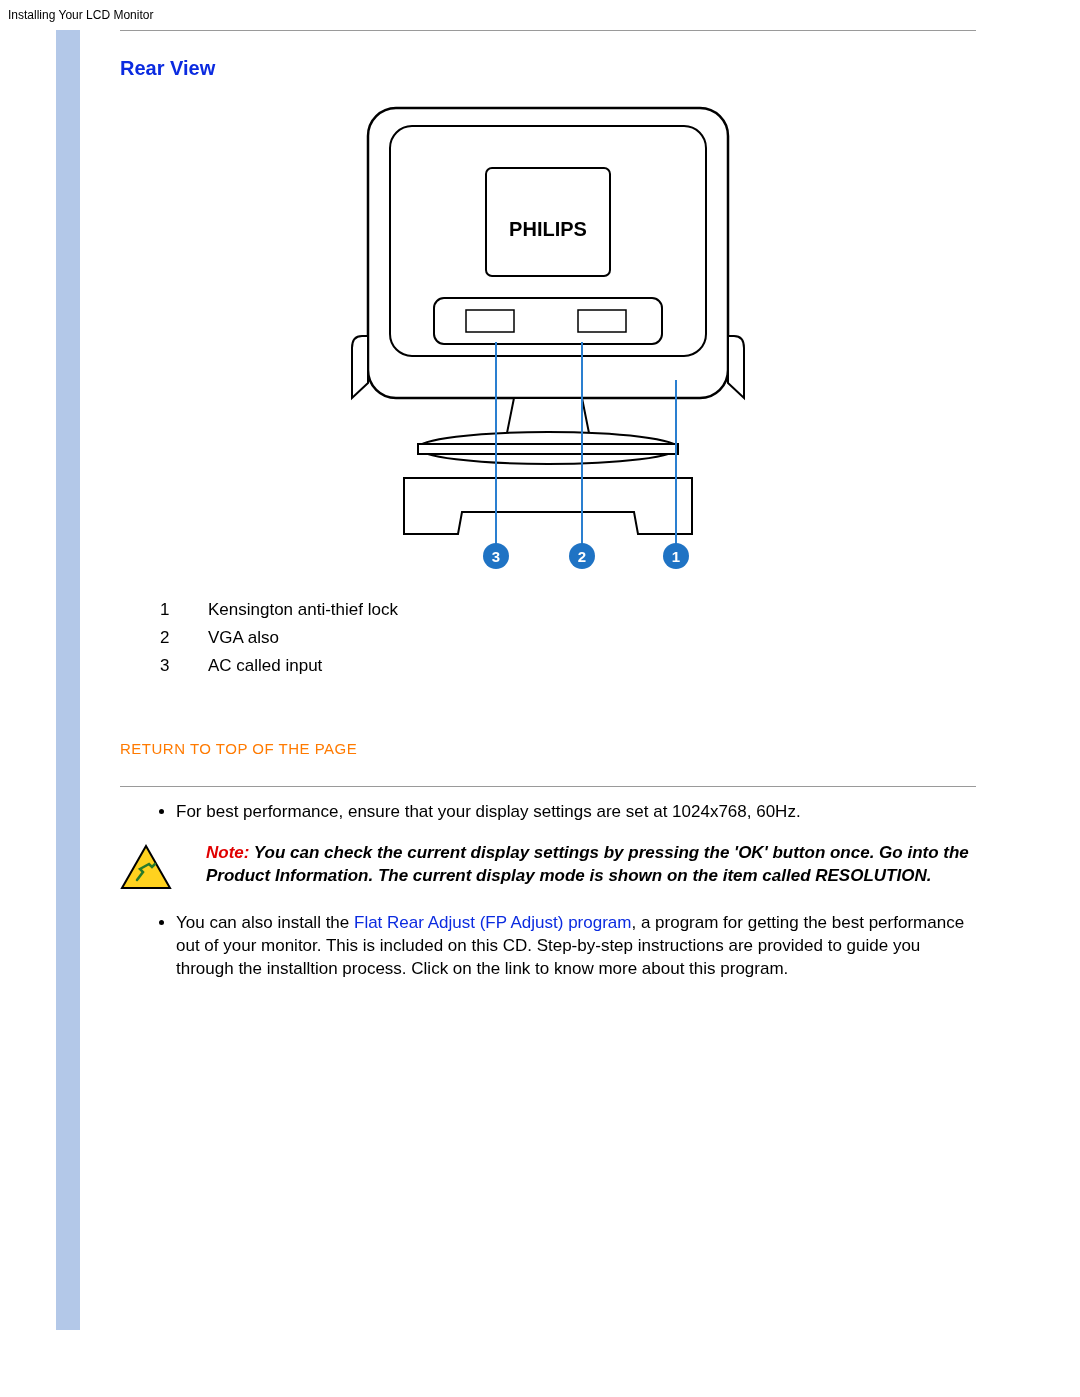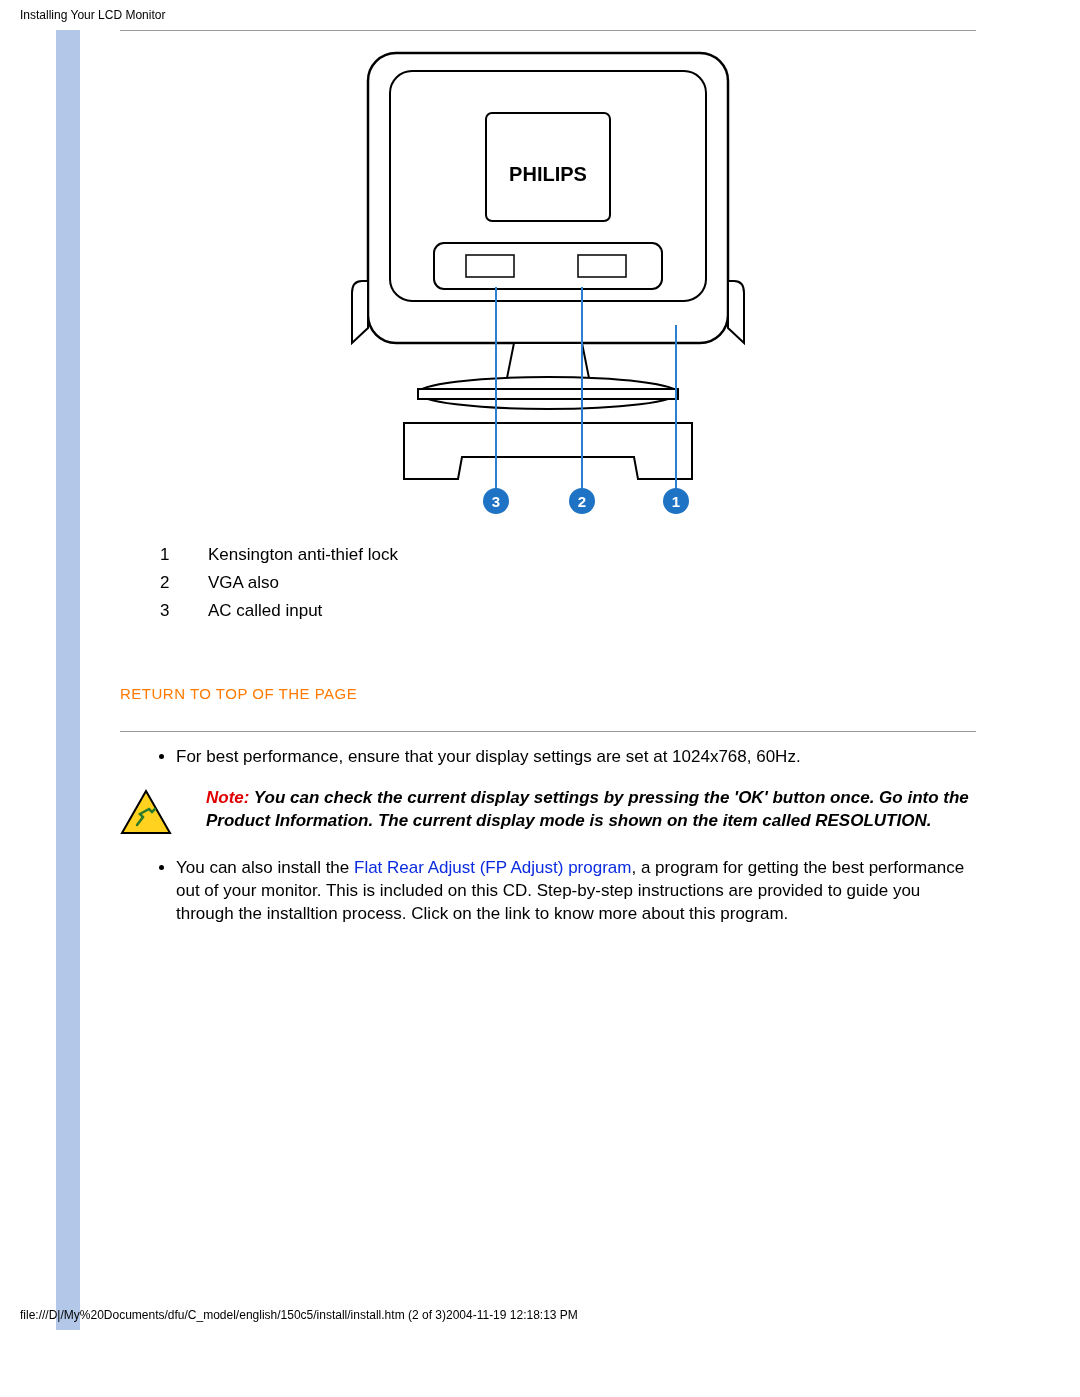--- a/index.html
+++ b/index.html
@@ -10,21 +10,21 @@
     background: #ffffff;
   }
   .page {
     width: 1080px;
     margin: 0;
     position: relative;
   }
   .header-strip {
     font-size: 12px;
     color: #000;
-    padding: 8px 0 8px 20px;
+    padding: 8px 0 8px 8px;
   }
   .frame {
     margin: 0 40px 0 56px;
     border-left: 24px solid #b3c8e8;
     padding: 0 64px 40px 40px;
     min-height: 1300px;
     position: relative;
   }
   hr.sep {
     border: none;
@@ -110,20 +110,21 @@
 </style>
 </head>
 <body>
 
 <div class="page">
   <div class="header-strip">Installing Your LCD Monitor</div>
 
   <div class="frame">
     <hr class="sep">
 
+    <h2 class="section-title">Rear View</h2>
 
     <div class="diagram-wrap">
       <svg class="monitor-svg" width="420" height="480" viewBox="0 0 420 480">
 
         <rect x="30" y="10" width="360" height="290" rx="28" ry="28" fill="#fff" stroke="#000" stroke-width="2.5"></rect>
         <rect x="52" y="28" width="316" height="230" rx="22" ry="22" fill="#fff" stroke="#000" stroke-width="2"></rect>
 
         <path d="M30 285 L14 300 L14 250 Q14 238 24 238 L30 238 Z" fill="#fff" stroke="#000" stroke-width="2"></path>
         <path d="M390 285 L406 300 L406 250 Q406 238 396 238 L390 238 Z" fill="#fff" stroke="#000" stroke-width="2"></path>
 
@@ -191,14 +192,13 @@
     </div>
 
     <ul class="bullets">
       <li>
         <span>You can also install the </span><span class="link-inline">Flat Rear Adjust (FP Adjust) program</span><span>, a program for getting the best performance out of your monitor. This is included on this CD. Step-by-step instructions are provided to guide you through the installtion process. Click on the link to know more about this program.</span>
       </li>
     </ul>
 
   </div>
 
-  <div class="footer-path">file:///D|/My%20Documents/dfu/C_model/english/150c5/install/install.htm (2 of 3)2004-11-19 12:18:13 PM</div>
 </div>
 
 </body></html>

